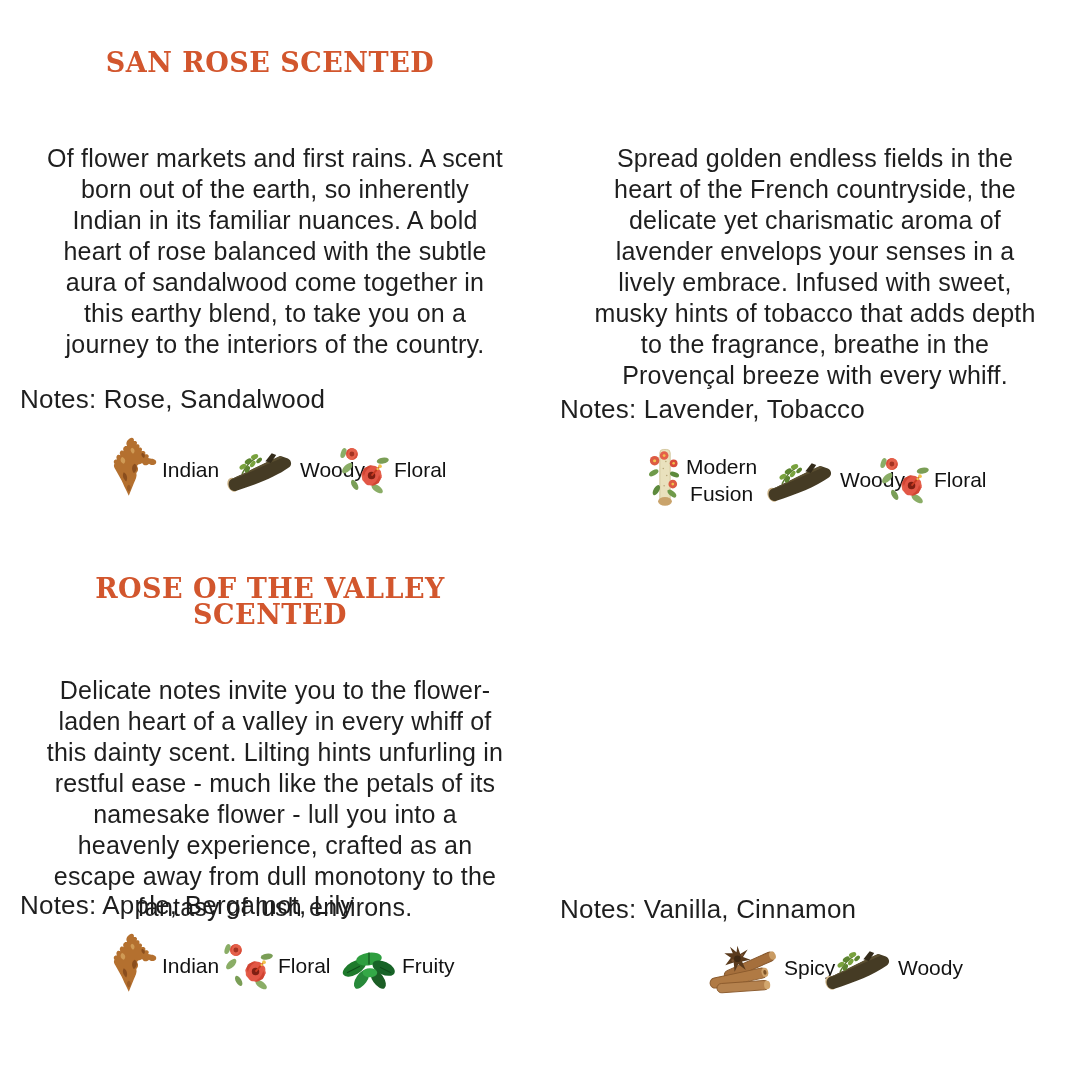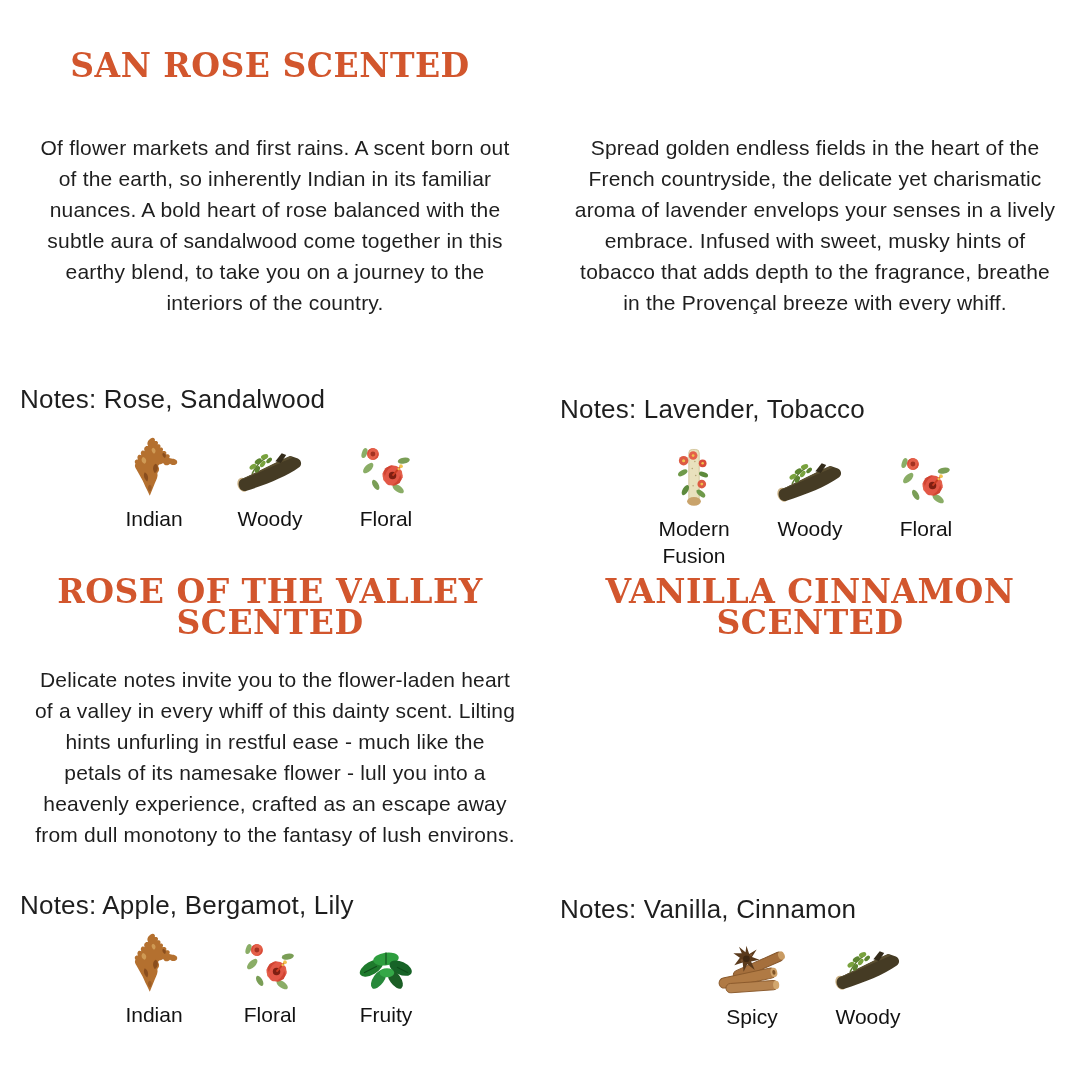--- a/index.html
+++ b/index.html
@@ -4,30 +4,30 @@
 <style>
   html,body{margin:0;padding:0;background:#ffffff;}
   body{width:1080px;height:1080px;overflow:hidden;
        font-family:"Liberation Sans",sans-serif;color:#1e1e1e;}
   .grid{display:grid;grid-template-columns:540px 540px;grid-template-rows:540px 540px;
         width:1080px;height:1080px;}
   .cell{position:relative;width:540px;height:540px;}
 
   .title{position:absolute;left:30px;right:30px;top:var(--title-top);margin:0;
          text-align:center;font-family:"DejaVu Serif","Liberation Serif",serif;
-         font-weight:800;font-size:33px;line-height:0.95;letter-spacing:0.5px;
+         font-weight:800;font-size:27px;line-height:0.95;letter-spacing:0.5px;
          color:#d2562d;}
-  .body{position:absolute;left:30px;right:20px;top:var(--body-top);margin:4px;
-        text-align:center;font-size:21px;line-height:31px;font-weight:300;
+  .body{position:absolute;left:30px;right:20px;top:var(--body-top);margin:15px;
+        text-align:center;font-size:25px;line-height:31px;font-weight:300;
         letter-spacing:0.2px;color:#1e1e1e;}
   .notes{position:absolute;left:20px;right:20px;top:var(--notes-top);margin:0;
          font-size:26px;font-weight:300;letter-spacing:0.2px;color:#1e1e1e;}
   .tags{position:absolute;left:0;right:0;top:var(--icons-top);
         display:flex;justify-content:center;gap:16px;}
-  .tag{width:100px;display:flex;flex-direction:column;align-items:center;}
+  .tag{width:100px;display:flex;flex-direction:row;align-items:center;}
   .tag-icon{height:66px;display:flex;align-items:flex-end;justify-content:center;}
   .tag-label{margin-top:5px;font-size:21px;line-height:27px;font-weight:500;
              color:#121212;text-align:center;}
 
   .q1{--title-top:50px;--body-top:128px;--notes-top:384px;--icons-top:434px;}
   .q2{--title-top:50px;--body-top:128px;--notes-top:394px;--icons-top:444px;}
   .q3{--title-top:36px;--body-top:120px;--notes-top:350px;--icons-top:390px;}
   .q4{--title-top:36px;--body-top:120px;--notes-top:354px;--icons-top:392px;}
   svg{display:block;}
 </style>
@@ -251,21 +251,20 @@
           <svg width="66" height="52" viewBox="0 0 72 56">
               <use href="#ic-fresh"></use>
             </svg>
           </span>
         <span class="tag-label">Fruity</span>
       </div>
     </div>
   </section>
 
   <section class="cell q4">
-    <h2 class="title">VANILLA CINNAMON SCENTED</h2>
     <p class="notes">Notes: Vanilla, Cinnamon</p>
     <div class="tags">
       <div class="tag">
         <span class="tag-icon">
           <svg width="82" height="58" viewBox="0 0 88 62">
               <use href="#ic-cinnamon"></use>
             </svg>
           </span>
         <span class="tag-label">Spicy</span>
       </div>

